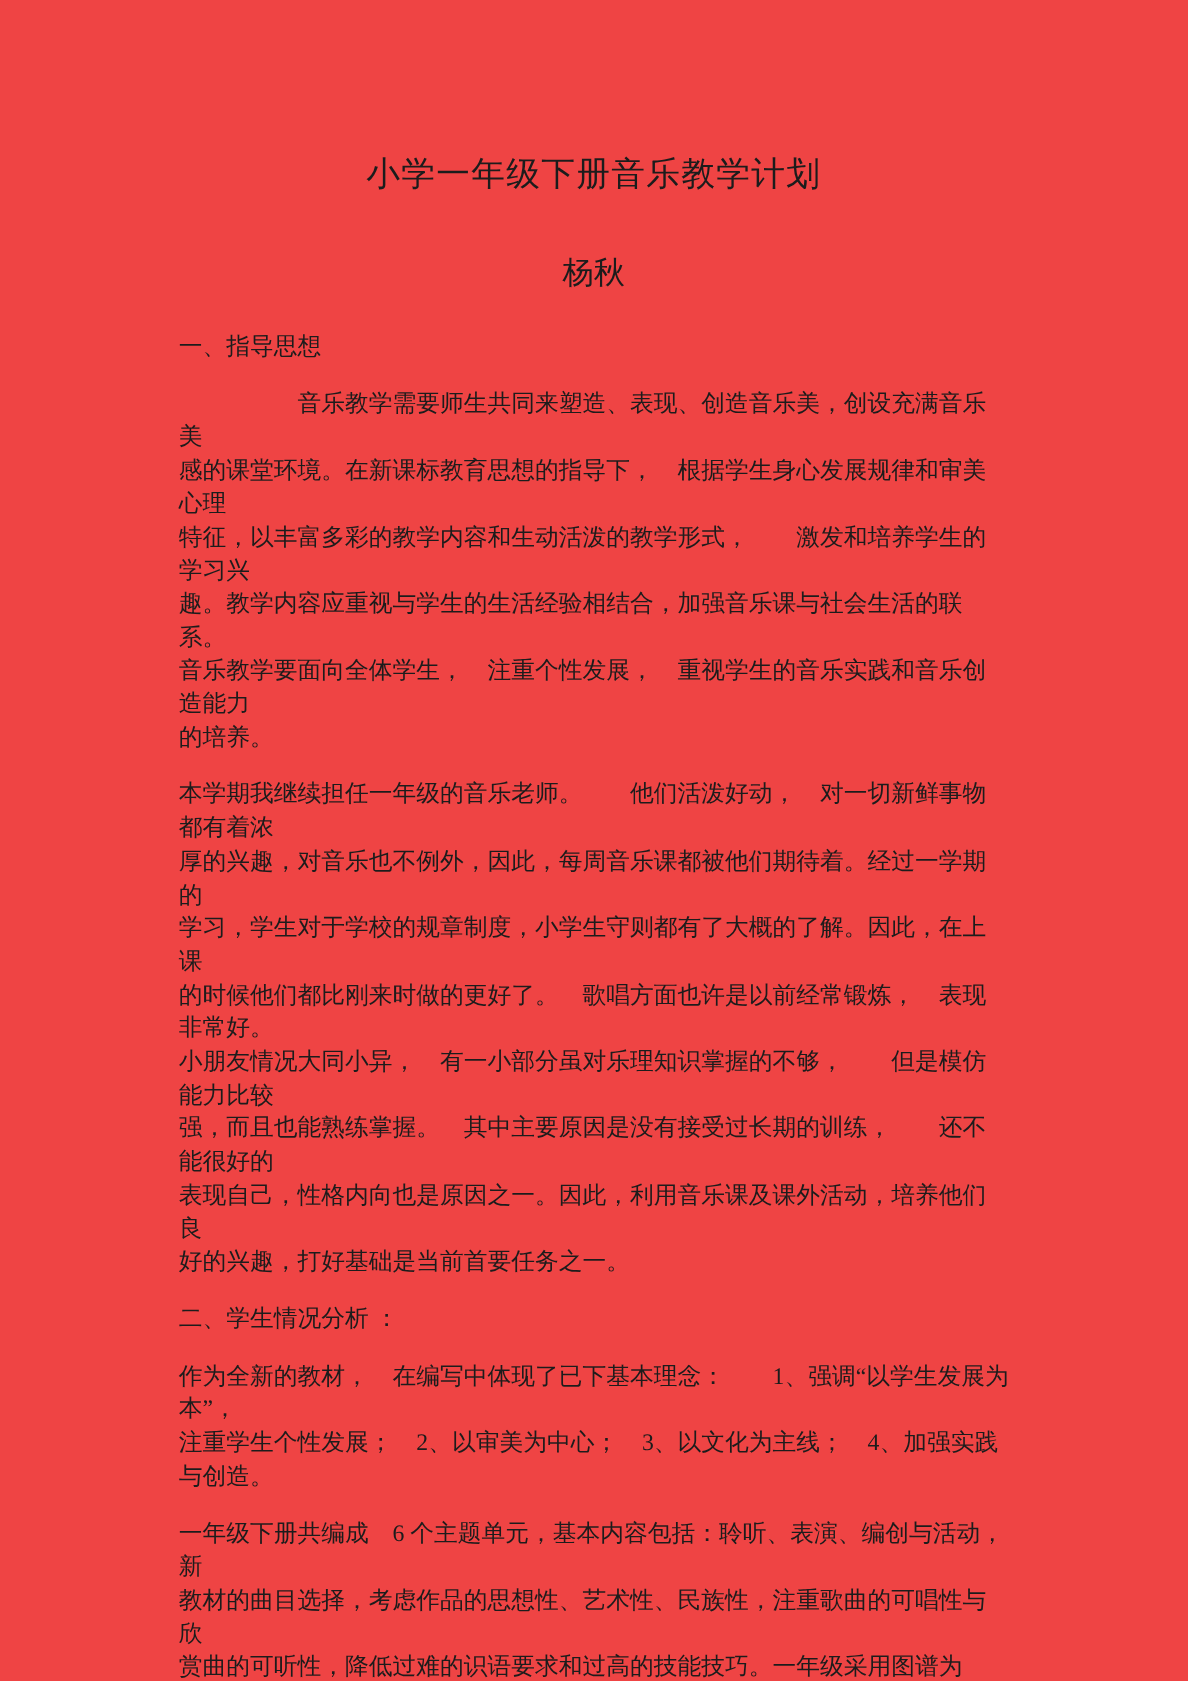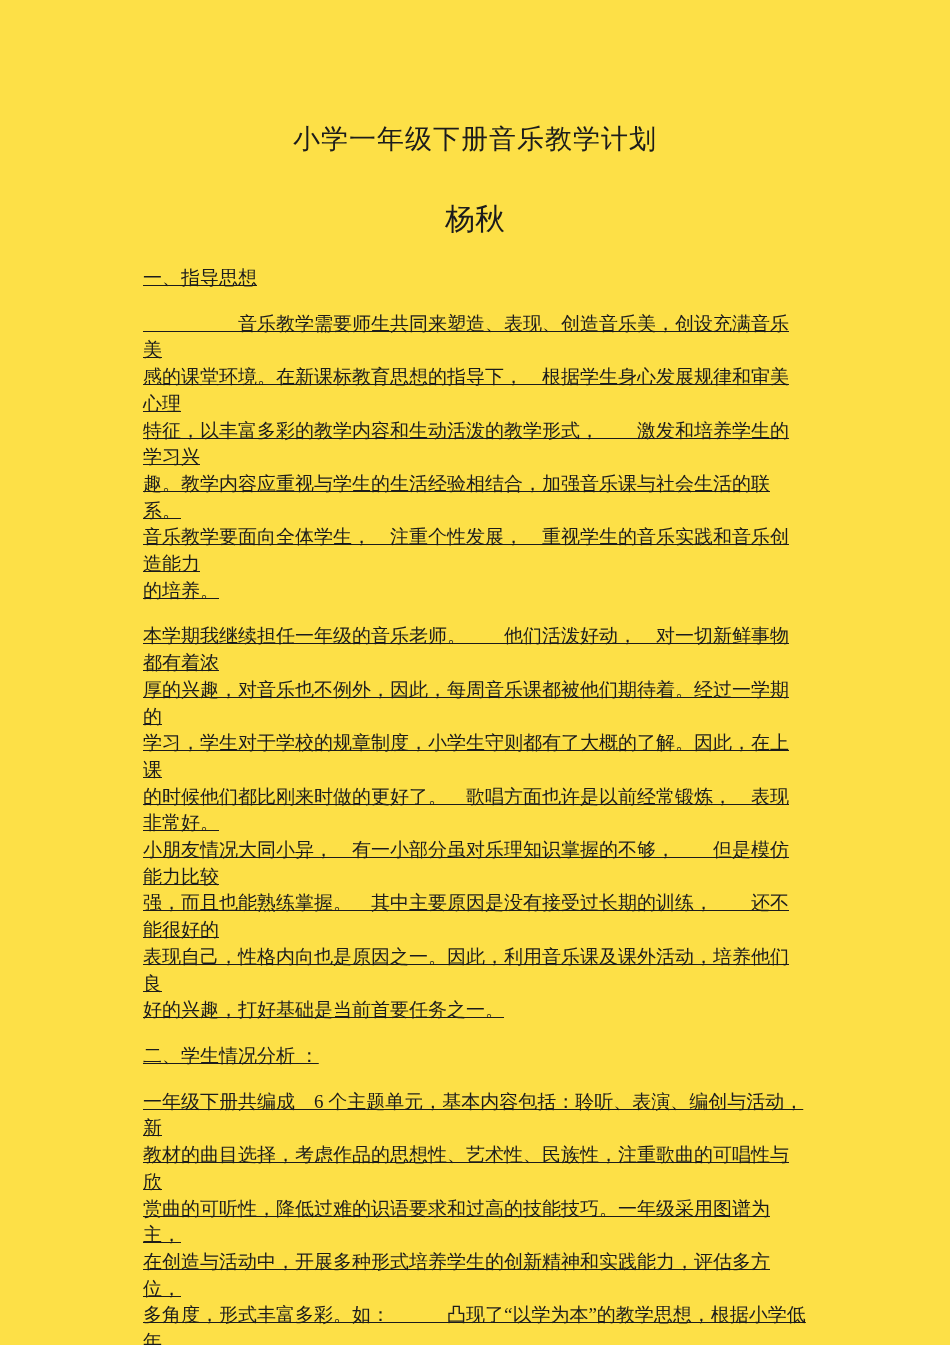--- a/index.html
+++ b/index.html
@@ -4,50 +4,49 @@
 <style>
   html, body {
     margin: 0;
     padding: 0;
     background: #ffffff;
   }
   .page {
     position: relative;
     width: 950px;
     height: 1345px;
-    background: #fde047;
+    background: #ef4444;
     overflow: hidden;
     font-family: "Liberation Serif", "DejaVu Serif", serif;
     color: #1c1c1c;
   }
   .doc-title {
     padding-top: 121px;
     text-align: center;
     font-size: 27px;
     font-weight: 400;
     letter-spacing: 1px;
     line-height: 36px;
   }
   .doc-author {
     margin-top: 46px;
     text-align: center;
-    font-size: 30px;
+    font-size: 25px;
     font-weight: 400;
     line-height: 32px;
   }
   .doc-body {
     margin: 30px 143px 0 143px;
     font-size: 19px;
     line-height: 26.7px;
     text-align: left;
   }
   .block {
     white-space: pre-line;
     margin: 4px 0 19px 0;
-    text-decoration: underline;
   }
   .block:last-child {
     margin-bottom: 0;
   }
 </style>
 </head>
 <body>
 
 <div class="page">
   <div class="doc-title">小学一年级下册音乐教学计划</div>
@@ -69,20 +68,22 @@
 学习，学生对于学校的规章制度，小学生守则都有了大概的了解。因此，在上课
 的时候他们都比刚来时做的更好了。　歌唱方面也许是以前经常锻炼，　表现非常好。
 小朋友情况大同小异，　有一小部分虽对乐理知识掌握的不够，　　但是模仿能力比较
 强，而且也能熟练掌握。　其中主要原因是没有接受过长期的训练，　　还不能很好的
 表现自己，性格内向也是原因之一。因此，利用音乐课及课外活动，培养他们良
 好的兴趣，打好基础是当前首要任务之一。</div>
 
     <div class="block">二、学生情况分析 ：</div>
 
 
+    <div class="block">作为全新的教材，　在编写中体现了已下基本理念：　　1、强调“以学生发展为本”，
+注重学生个性发展；　2、以审美为中心；　3、以文化为主线；　4、加强实践与创造。</div>
 
     <div class="block">一年级下册共编成　6 个主题单元，基本内容包括：聆听、表演、编创与活动，新
 教材的曲目选择，考虑作品的思想性、艺术性、民族性，注重歌曲的可唱性与欣
 赏曲的可听性，降低过难的识语要求和过高的技能技巧。一年级采用图谱为主，
 在创造与活动中，开展多种形式培养学生的创新精神和实践能力，评估多方位，
 多角度，形式丰富多彩。如：　　　凸现了“以学为本”的教学思想，根据小学低年
 级学生心理特点，　从教材内容与色彩都采用趣味化，　　鼓励和启发学生去学习。　五、
 教学目标</div>
 
   </div>

